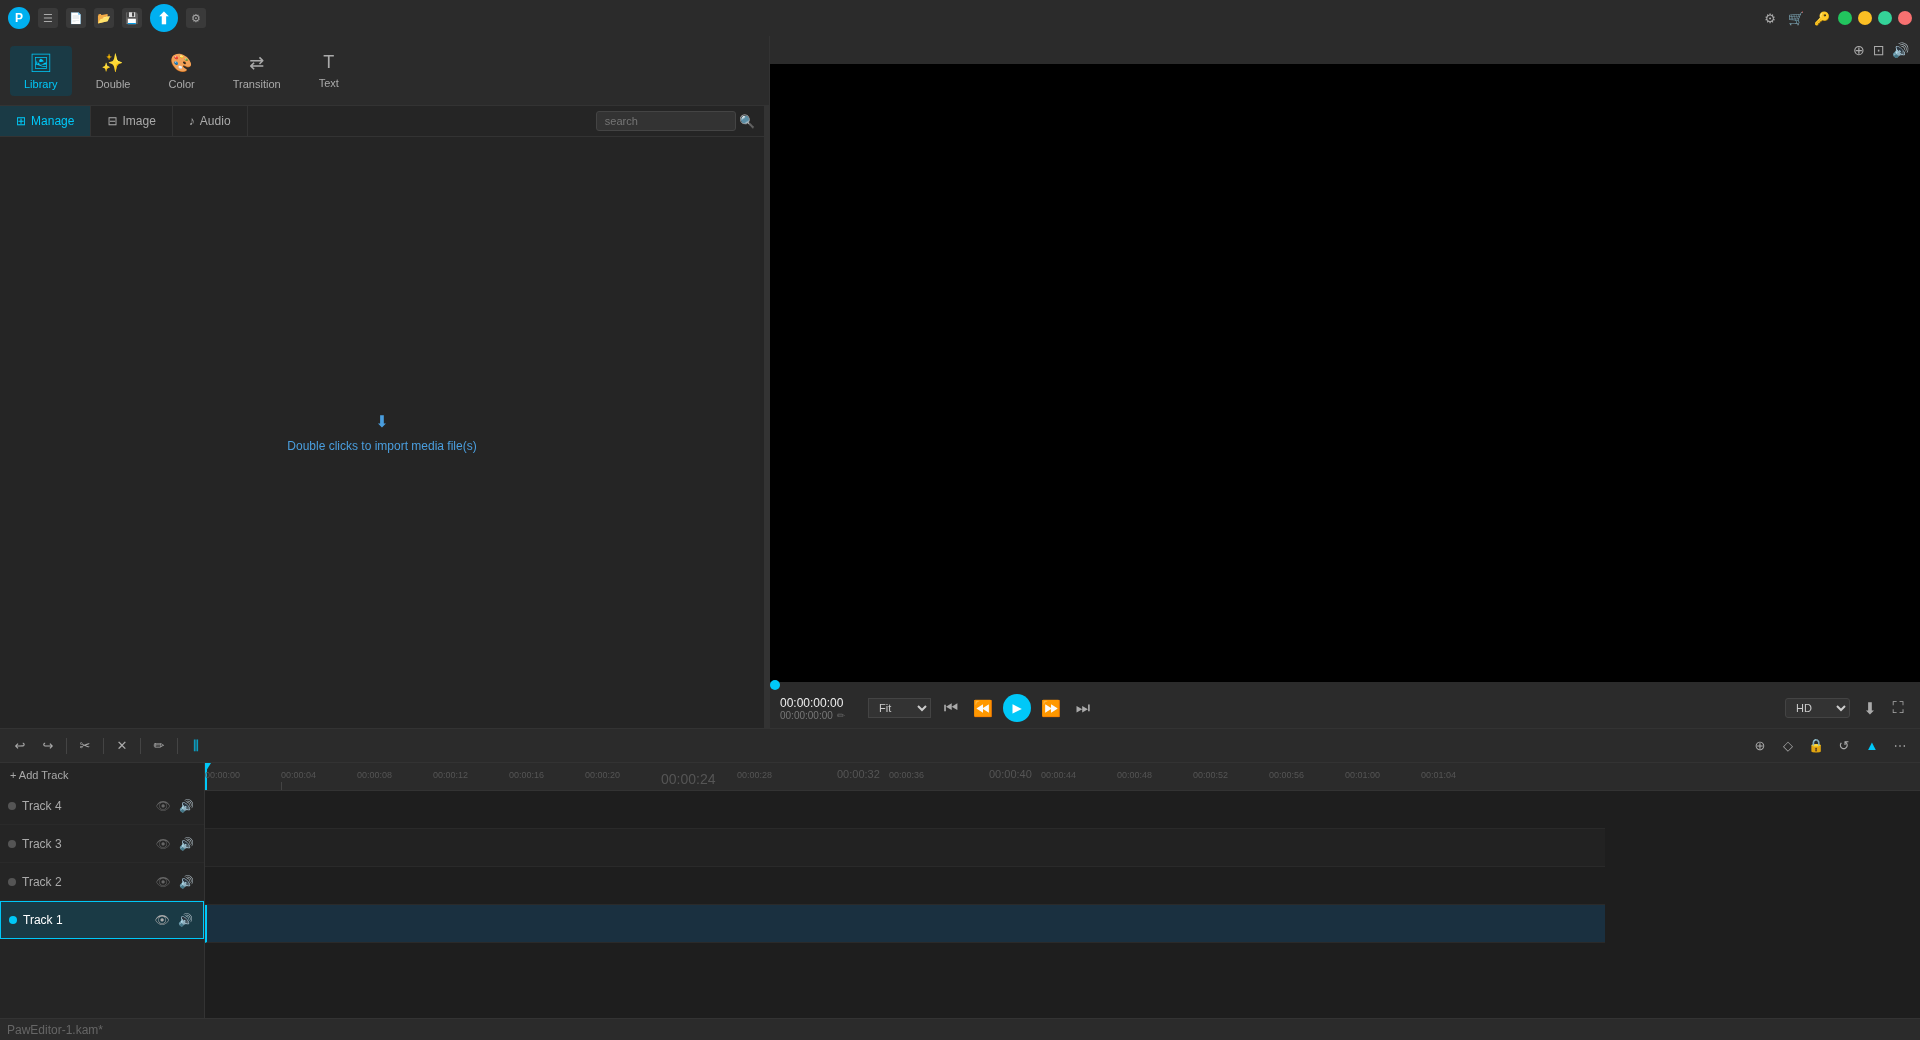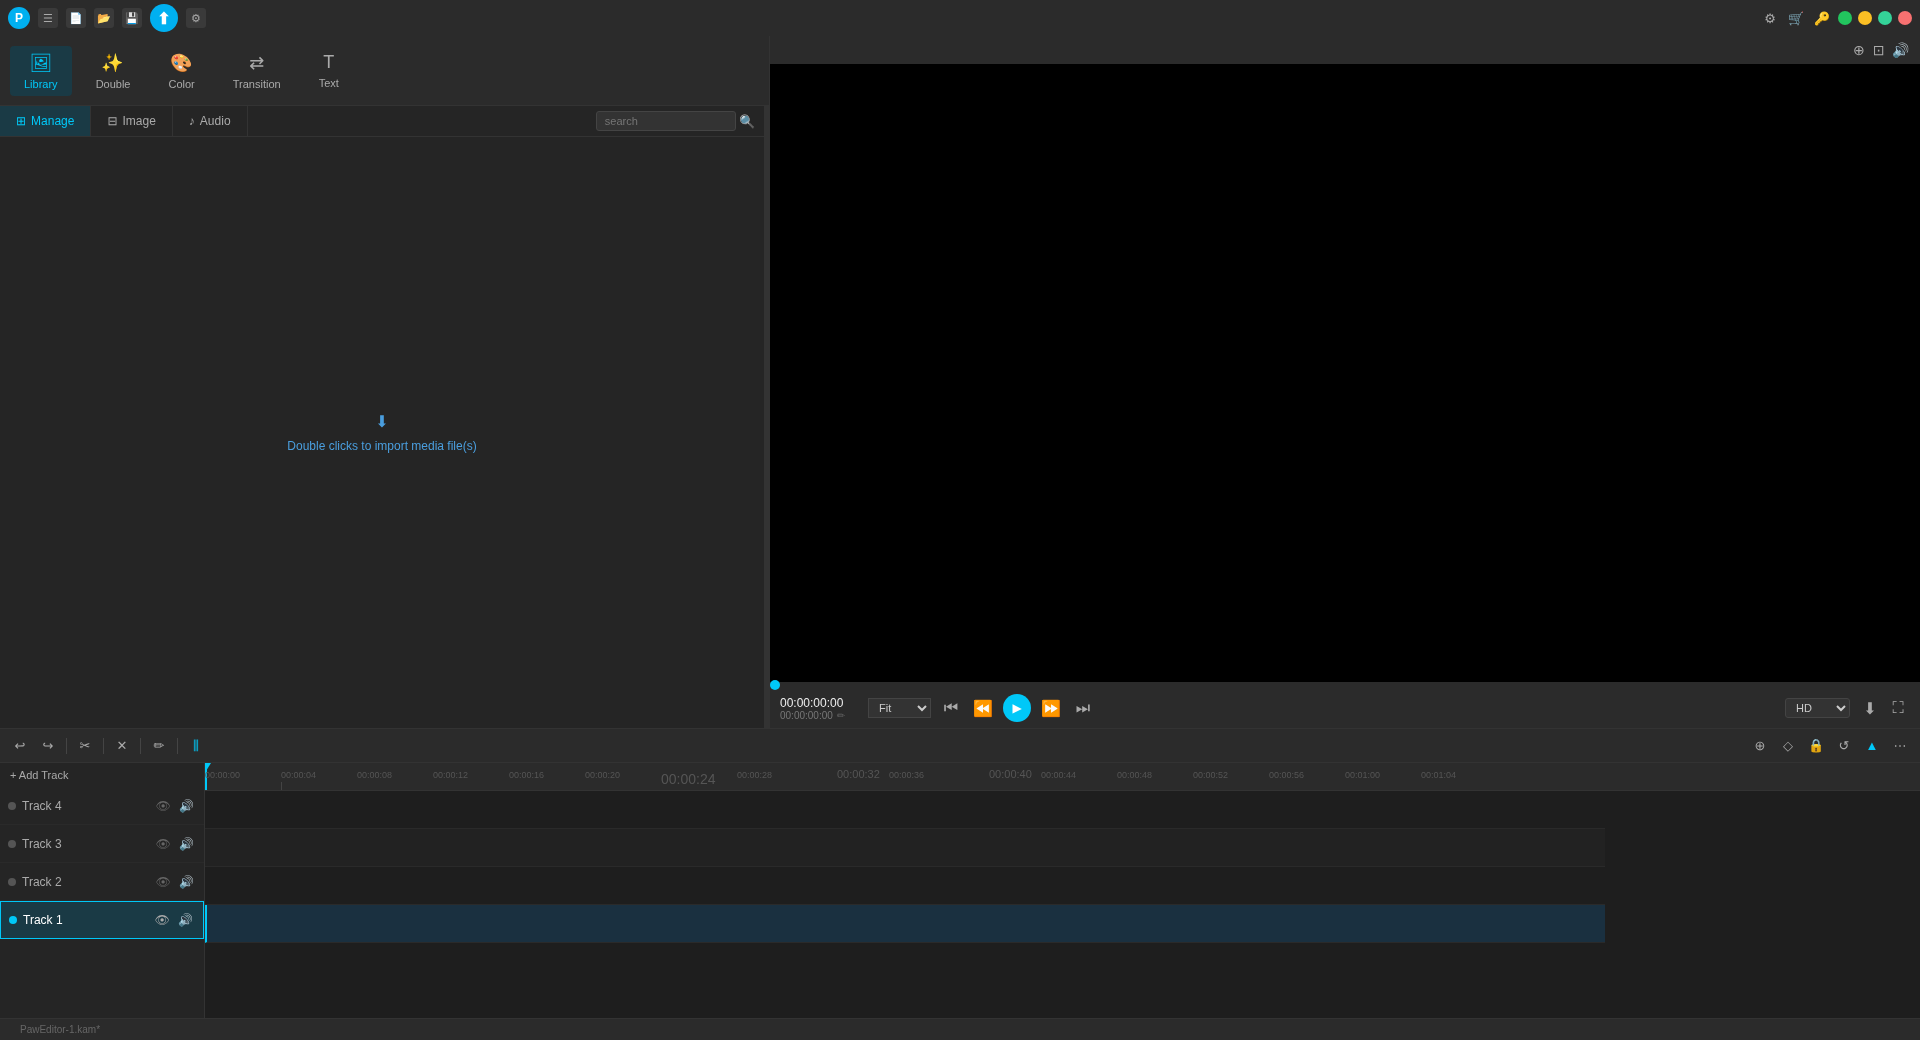--- a/index.html
+++ b/index.html
@@ -462,22 +462,22 @@
       background: #222;
     }
 
     
     .status-bar {
       height: 22px;
       background: #2b2b2b;
       border-top: 1px solid #333;
       display: flex;
       align-items: center;
-      padding: 0 20px;
-      font-size: 10px;
+      padding: 0 7px;
+      font-size: 12px;
       color: #666;
       flex-shrink: 0;
     }
 
     .preview-area {
       display: flex;
       flex-direction: column;
       flex: 1;
     }
   </style>

